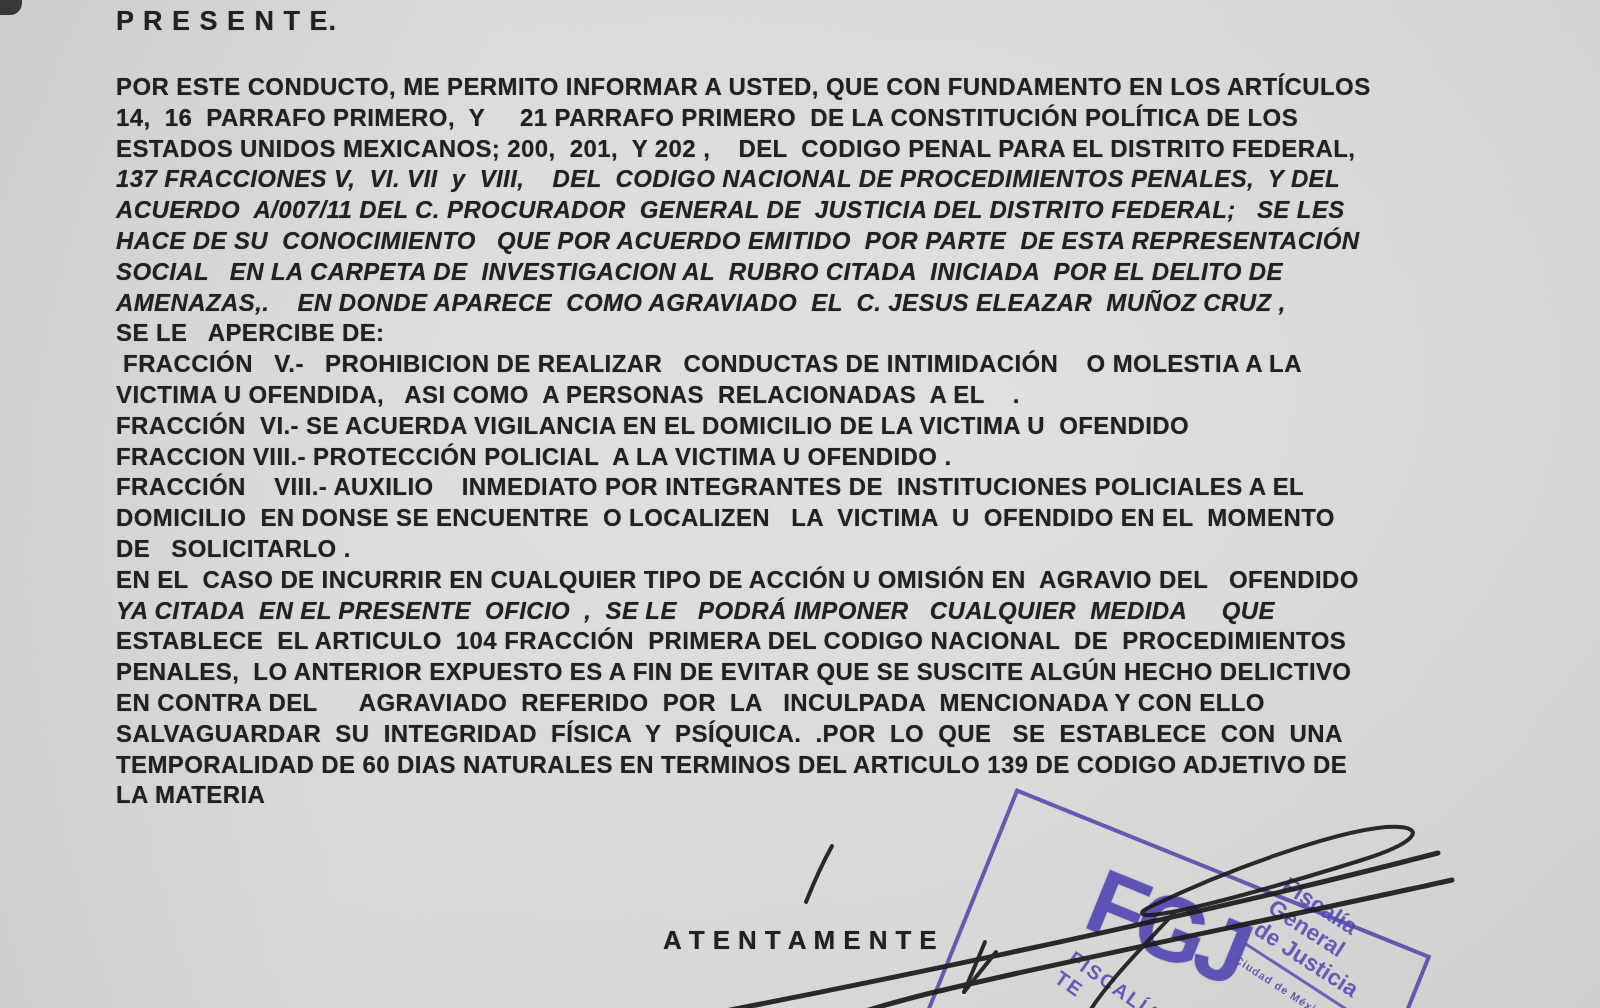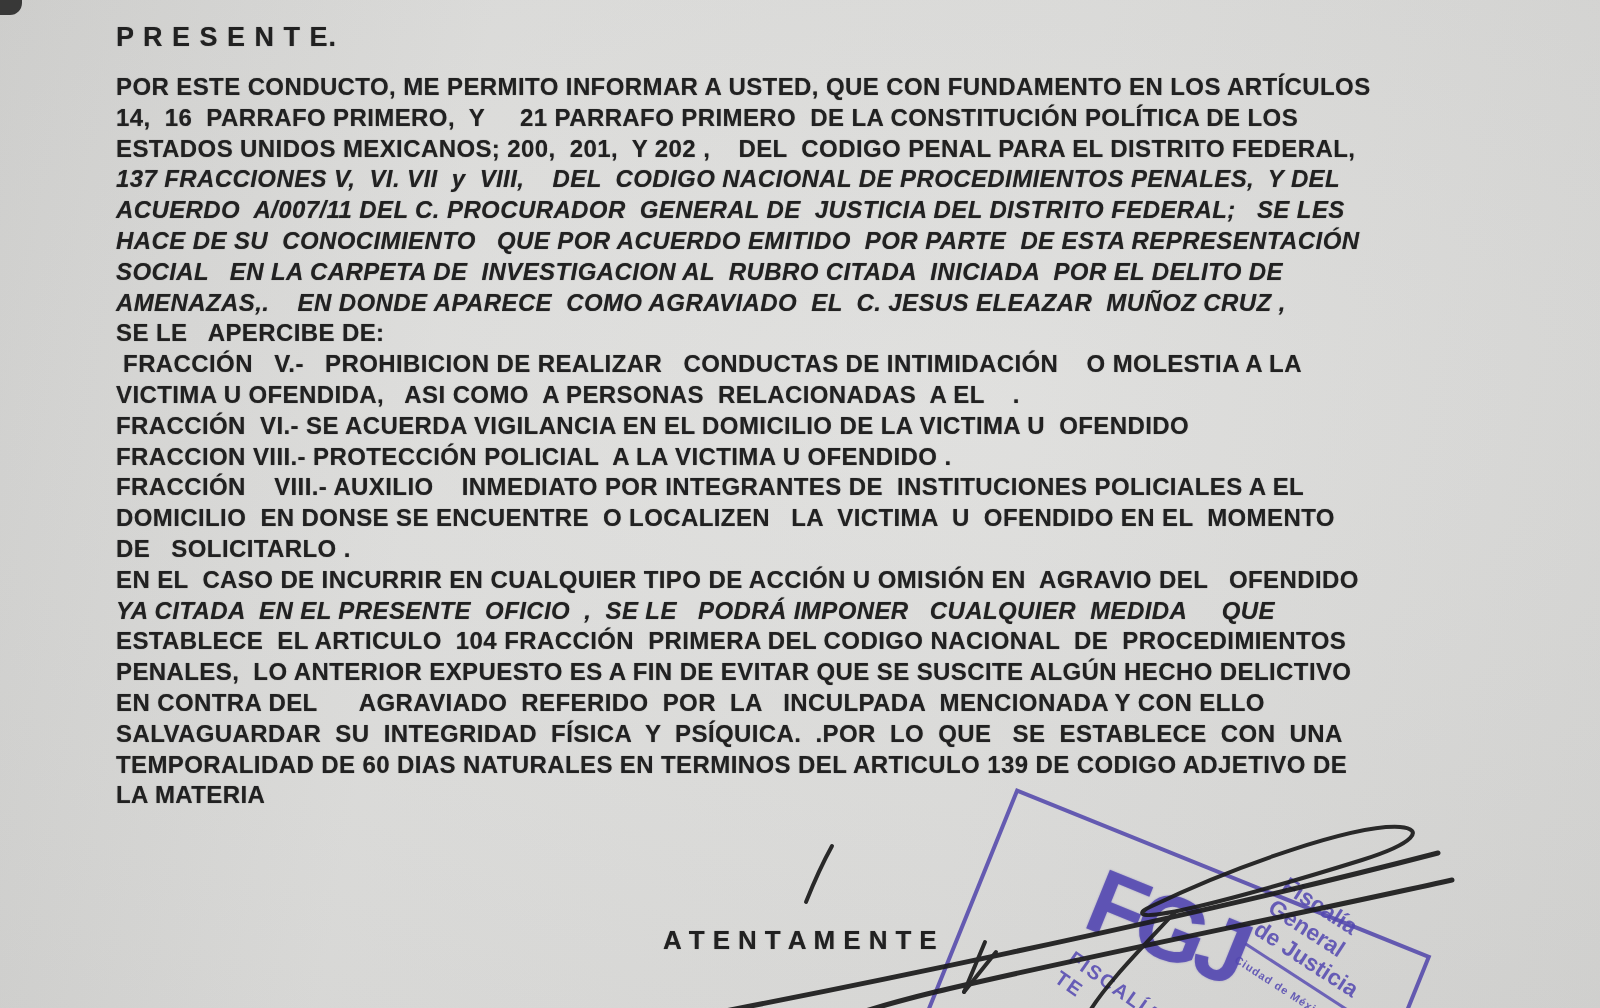--- a/index.html
+++ b/index.html
@@ -9,21 +9,21 @@
       radial-gradient(ellipse 140% 120% at 60% 40%, rgba(255,255,255,.18), rgba(0,0,0,.05)),
       linear-gradient(100deg,#cfcfcd,#dbdbd9 28%,#d9d9d7 62%,#d2d2d0);
     font-family:"Liberation Sans", sans-serif;
     color:#212121;
   }
   .corner-mark{
     position:absolute;left:0;top:0;width:22px;height:15px;
     background:#1d1d1d;border-bottom-right-radius:12px;opacity:.85;
   }
   .salutation{
-    position:absolute;left:116px;top:22px;
+    position:absolute;left:116px;top:6px;
     font-size:27px;font-weight:bold;letter-spacing:1px;white-space:pre;
     text-shadow:0 0 1px rgba(25,25,25,.5);
   }
   .body-lines{
     position:absolute;left:116px;top:72px;width:1420px;
     font-size:24px;font-weight:bold;line-height:30.8px;
     white-space:pre;letter-spacing:.4px;
     text-shadow:0 0 1px rgba(25,25,25,.5);
   }
   .body-lines .ln{height:30.8px;}

